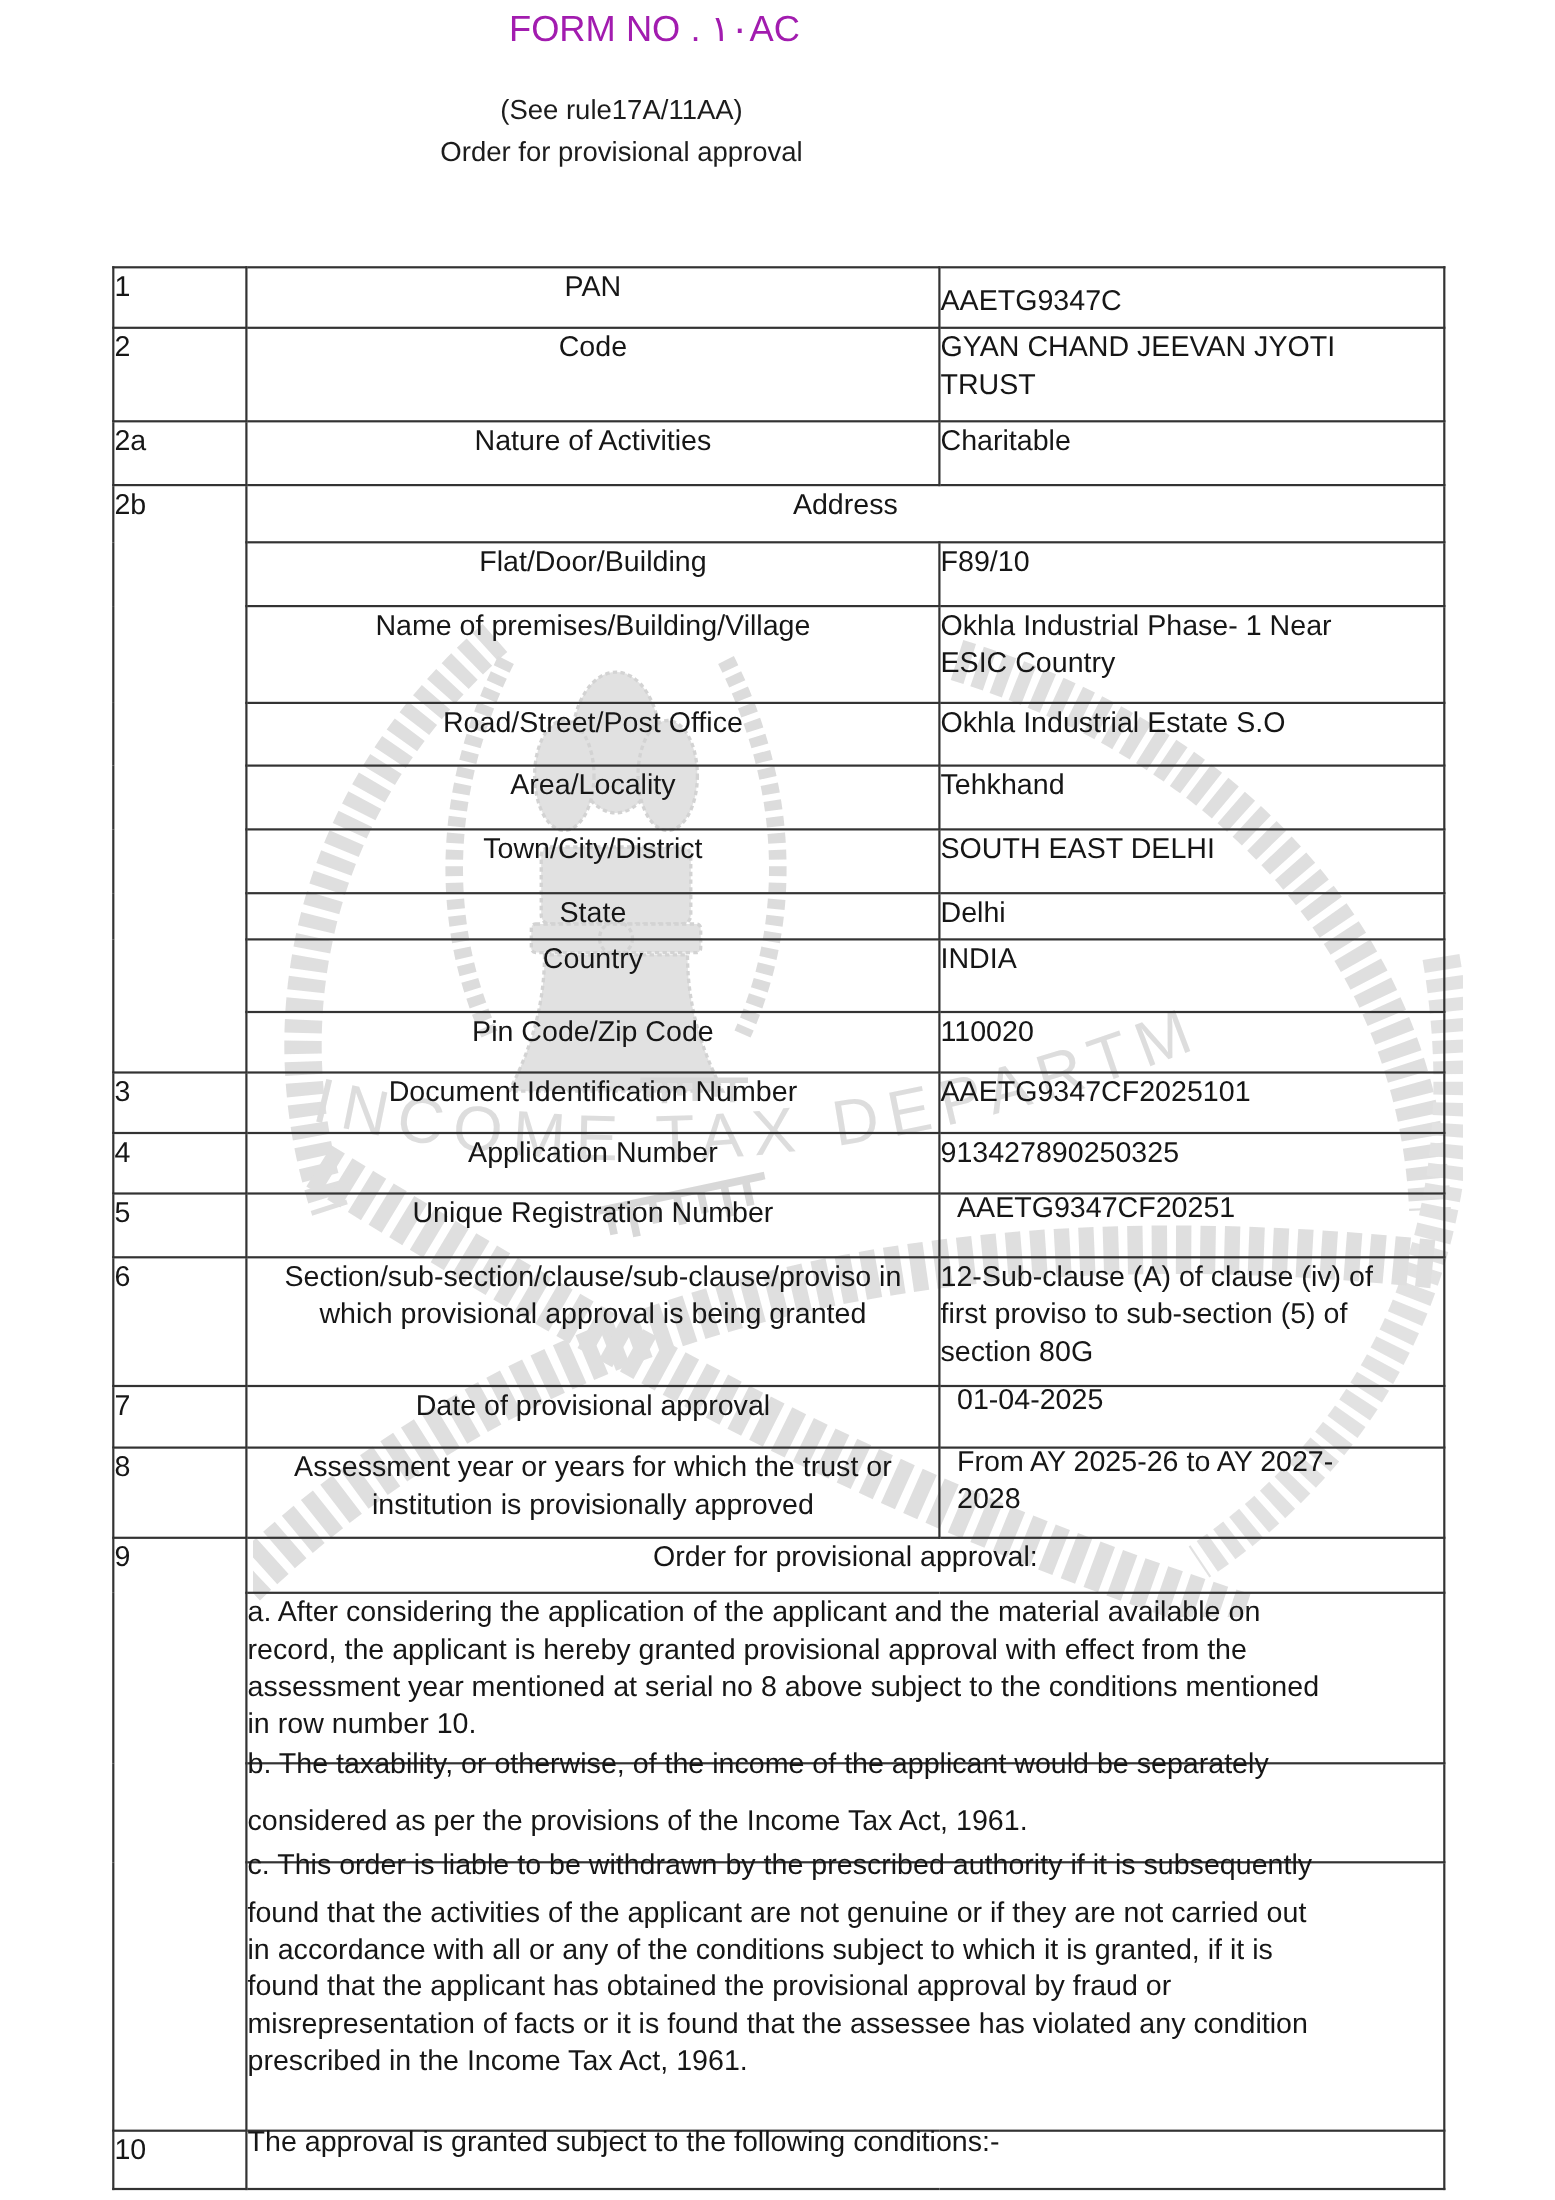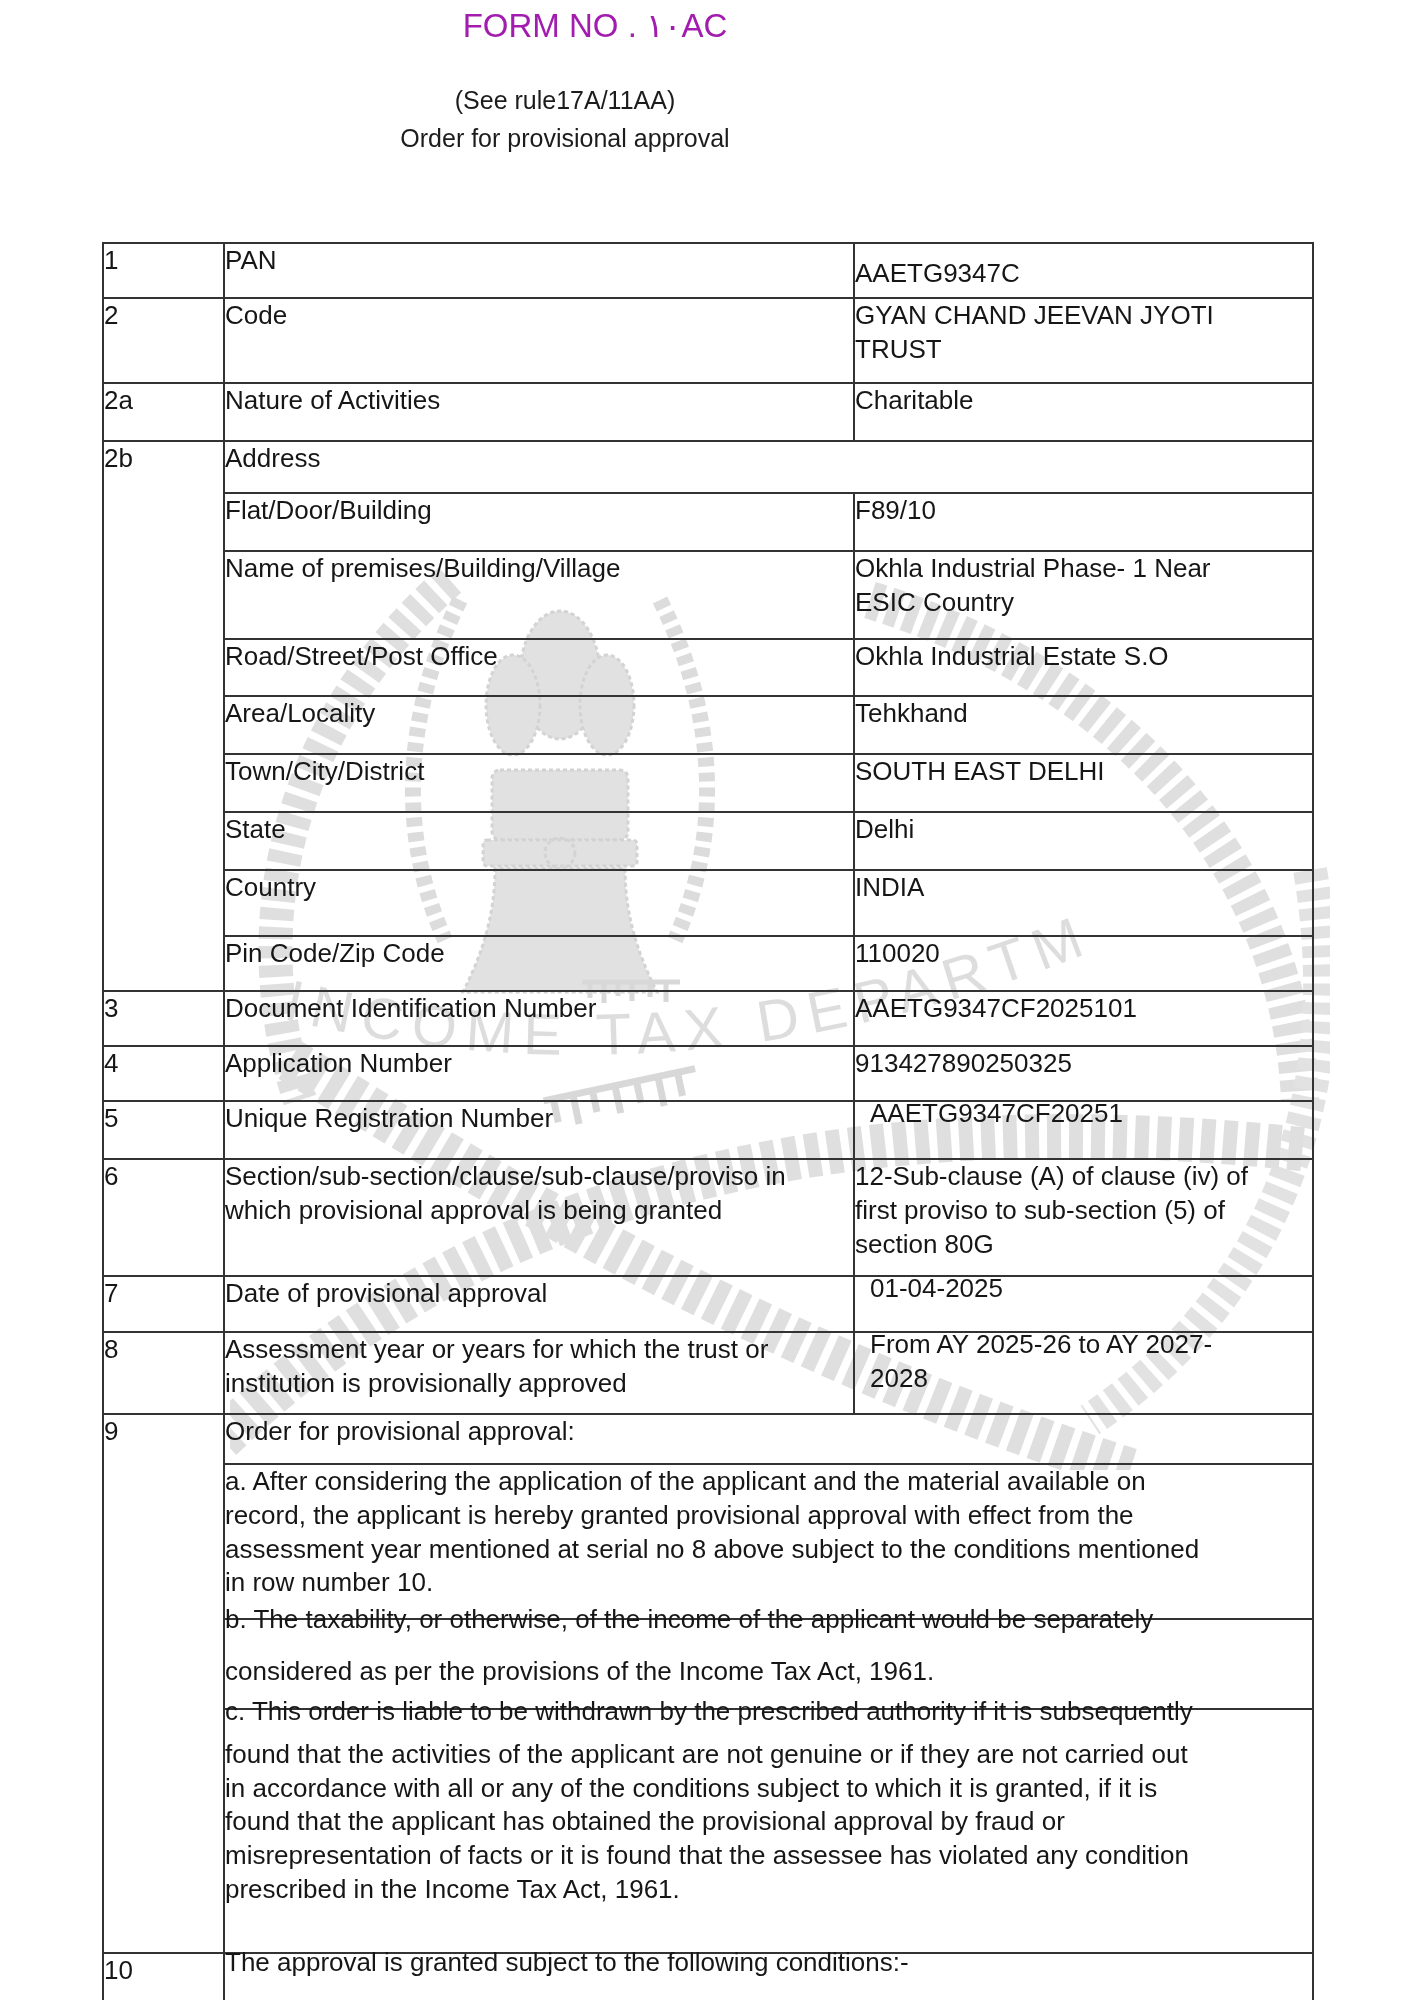--- a/index.html
+++ b/index.html
@@ -24,21 +24,21 @@
   table.form{
     position:absolute;left:102px;top:242px;z-index:1;
     width:1210px;table-layout:fixed;border-collapse:collapse;
     font-size:26px;line-height:1.3;color:#161616;
   }
   table.form td{
     border:2px solid #333;vertical-align:top;padding:0;
     background:transparent;overflow:visible;
   }
   td.num{padding:12px 0 0 14px;}
-  td.lbl{padding:13px 0 0 20px;}
+  td.lbl{padding:13px 0 0 20px;text-align:center;}
   td.val{padding:2px 0 0 12px;}
   td.para{padding:10px 0 0 20px;}
   .lines div{white-space:nowrap;}
   .vtext{white-space:normal;}
   .up4{margin-top:-5px;padding-left:15px;}
   .pt12{padding-top:13px;}
   .pb-up{margin-top:-17px;}
   .pc-up{margin-top:-15px;}
   .r10-up{margin-top:-8px;}
   .para-b div{margin-bottom:18px;}
@@ -162,21 +162,21 @@
       <td class="val">
             <div class="vtext">Tehkhand</div>
           </td>
     </tr>
     <tr style="height:58px">
       <td class="lbl">Town/City/District</td>
       <td class="val">
             <div class="vtext">SOUTH EAST DELHI</div>
           </td>
     </tr>
-    <tr style="height:58px">
+    <tr style="height:42px">
       <td class="lbl">State</td>
       <td class="val">
             <div class="vtext">Delhi</div>
           </td>
     </tr>
     <tr style="height:66px">
       <td class="lbl">Country</td>
       <td class="val">
             <div class="vtext">INDIA</div>
           </td>

